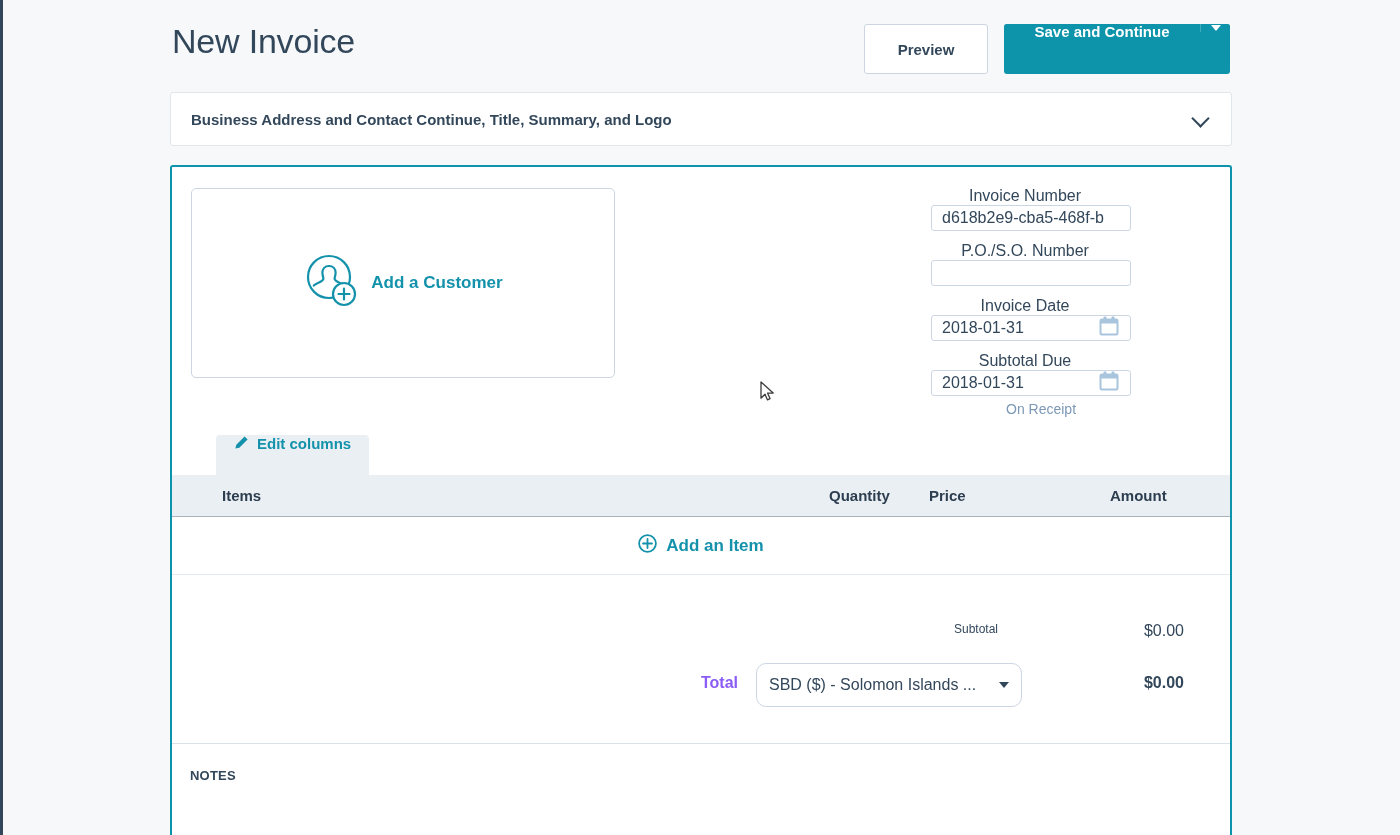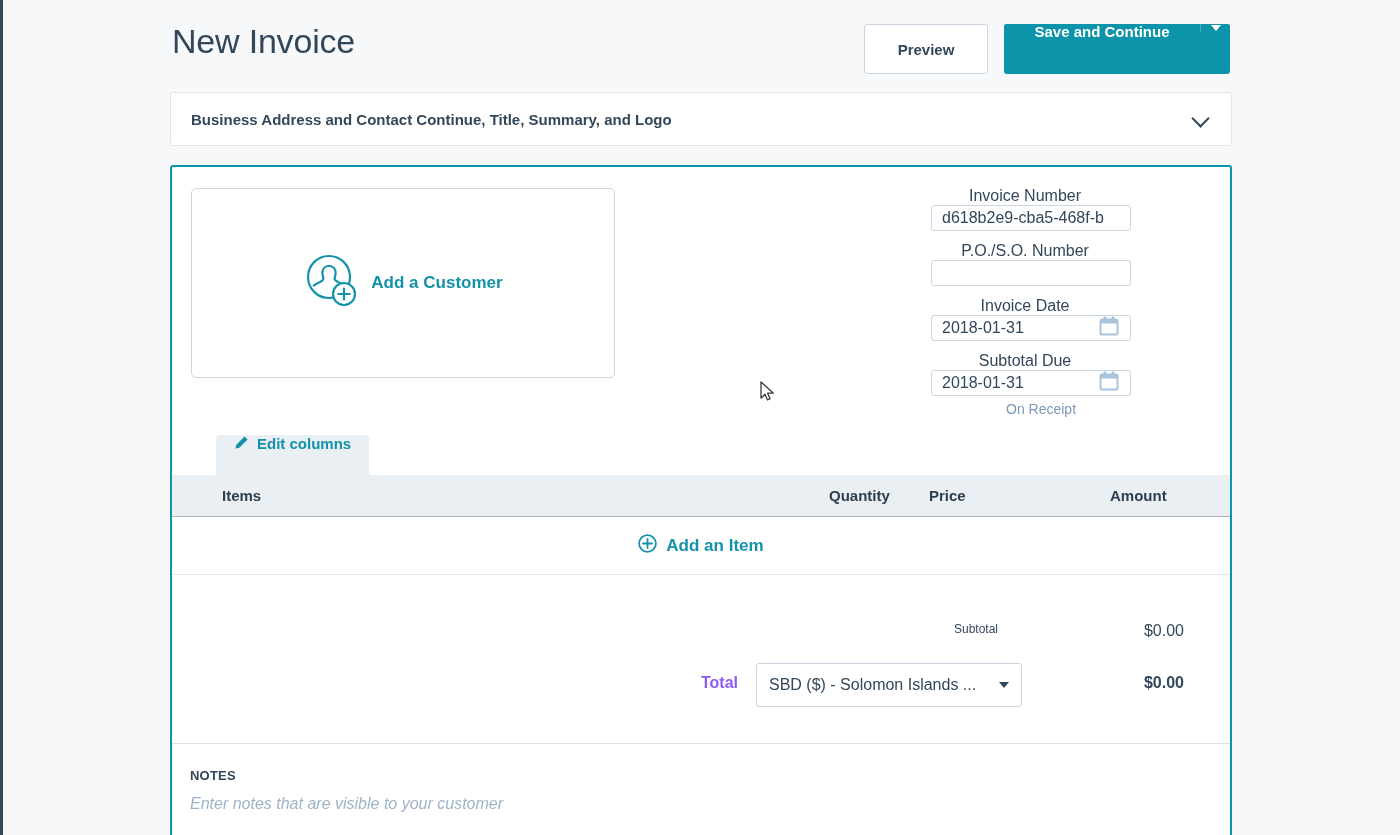--- a/index.html
+++ b/index.html
@@ -322,21 +322,21 @@
     left: 529px; top: 11px;
     font-size: 16px;
     font-weight: bold;
     color: #8b5cf6;
   }
   #currency-select {
     position: absolute;
     left: 584px; top: 0;
     width: 266px; height: 44px;
     border: 1px solid #cbd6e2;
-    border-radius: 3px;
+    border-radius: 10px;
     background: #ffffff;
     display: flex;
     align-items: center;
     padding: 0 12px;
     cursor: pointer;
   }
   #currency-value {
     font-size: 16px;
     color: #33475b;
     white-space: nowrap;
@@ -522,21 +522,20 @@
           <span id="currency-value">SBD ($) - Solomon Islands ...</span>
           <span class="caret-sm"></span>
         </div>
 
         <span id="total-value">$0.00</span>
       </div>
     </div>
 
     <div id="notes-block">
       <div id="notes-heading">NOTES</div>
-      <div id="notes-placeholder">Enter notes that are visible to your customer</div>
     </div>
 
   </div>
 </div>
 
 <div id="mouse-cursor">
   <svg width="16" height="22" viewBox="0 0 16 22">
     <path d="M1 1l0 16.2 4.0-3.9 2.5 5.6 2.6-1.2-2.5-5.5 5.6-0.2z" fill="#ffffff" stroke="#3c3c3c" stroke-width="1.3" stroke-linejoin="round"></path>
   </svg>
 </div>

